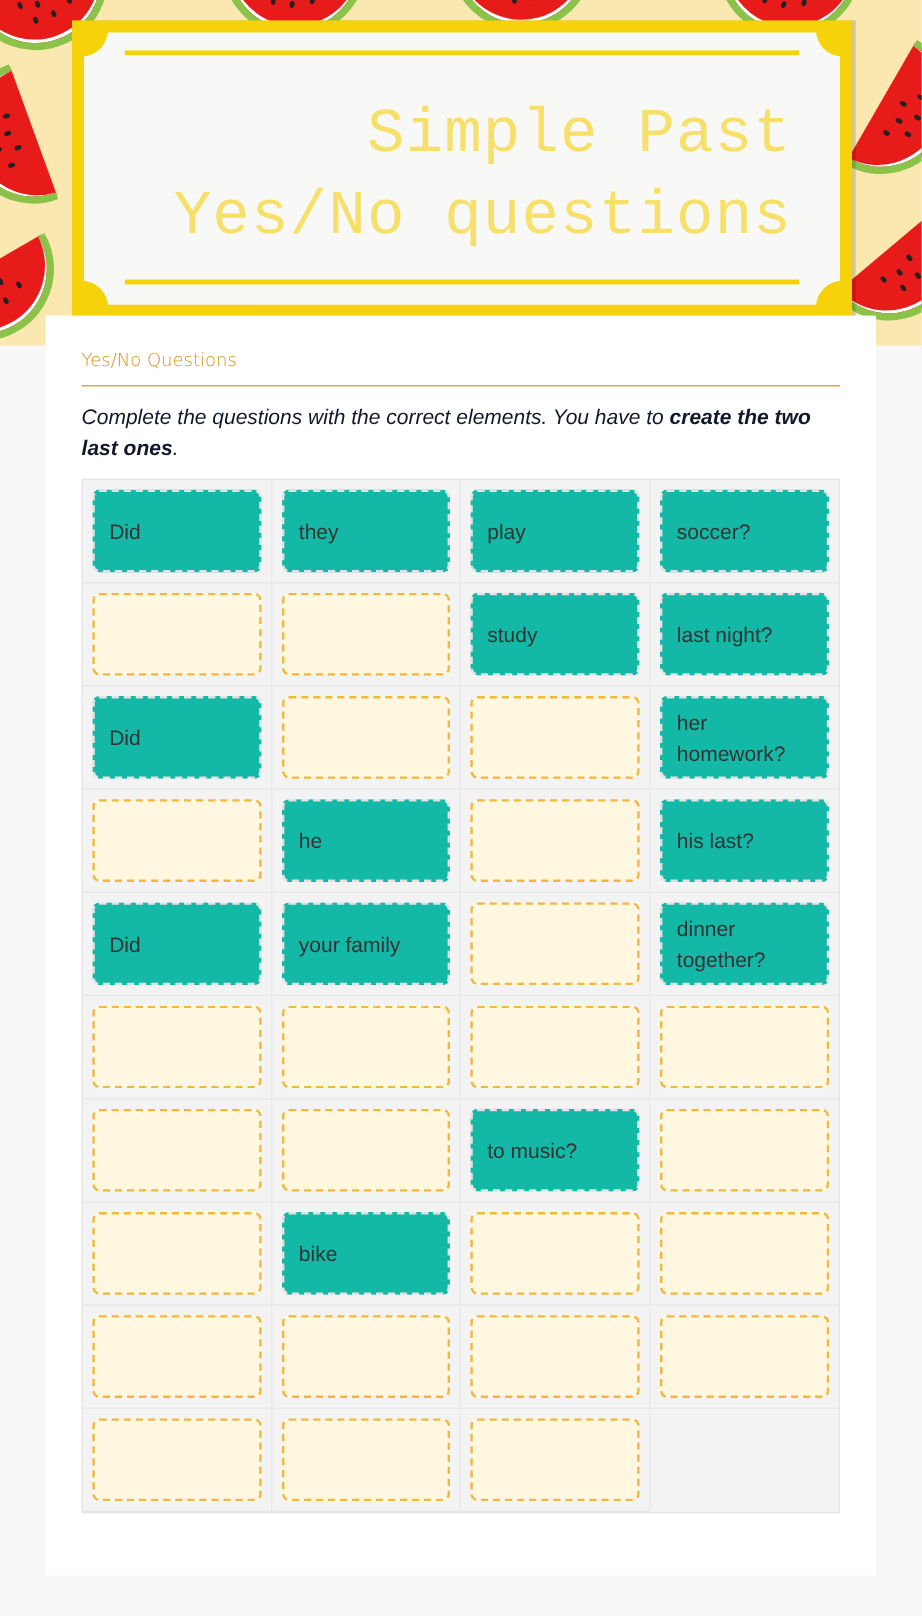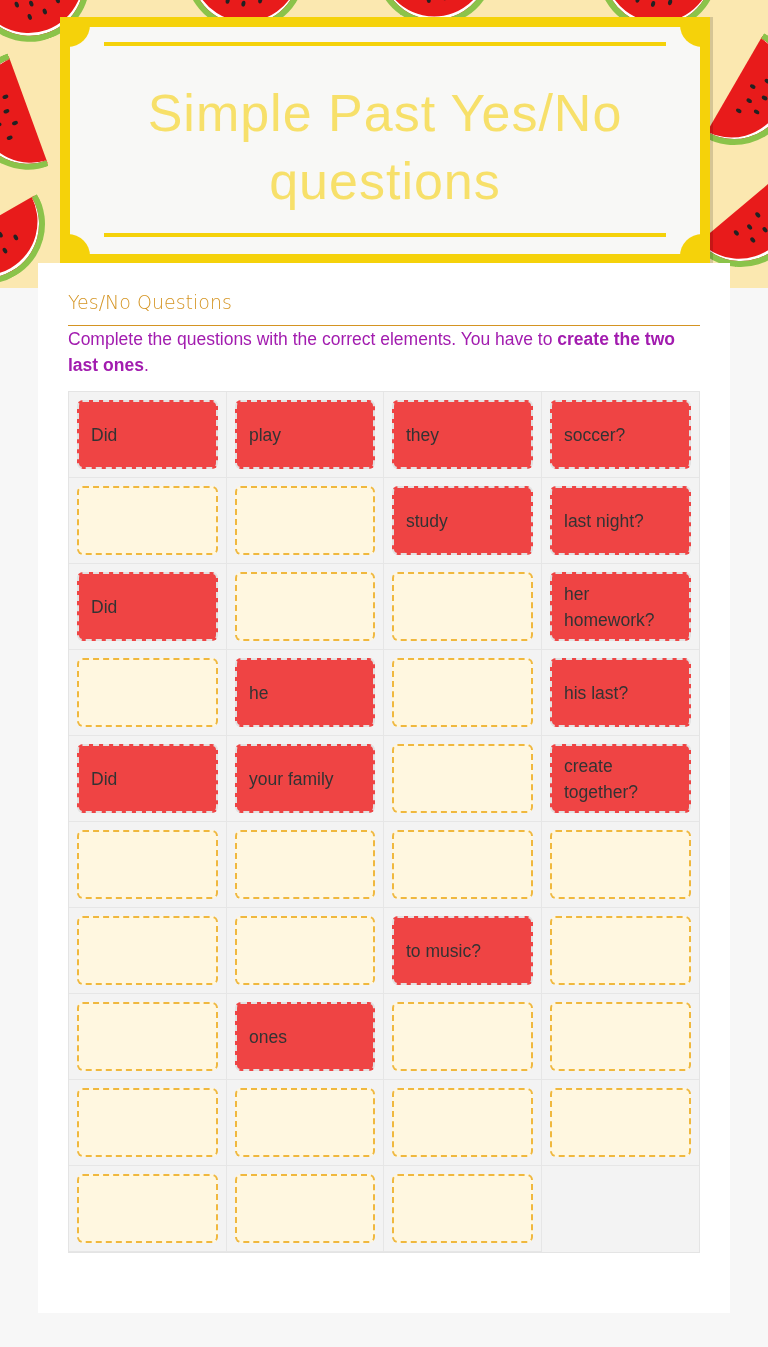--- a/index.html
+++ b/index.html
@@ -49,43 +49,45 @@
   .corner.tr { right: -2px; top: -2px; border-radius: 0 0 0 22px; }
   .corner.bl { left: -2px; bottom: -2px; border-radius: 0 22px 0 0; }
   .corner.br { right: -2px; bottom: -2px; border-radius: 22px 0 0 0; }
   .rule {
     position: absolute; left: 34px; right: 34px; height: 4px; background: #f5d20a;
   }
   .rule.top { top: 15px; }
   .rule.bottom { bottom: 17px; }
   .title-text {
     position: absolute; left: 40px; right: 40px; top: 52px;
-    text-align: center;
-    font-family: Liberation Sans, sans-serif;
+    text-align: right;
+    font-family: Liberation Mono, monospace;
     font-weight: 200;
     font-size: 52px; line-height: 68px;
     color: #f7e06a;
     letter-spacing: 1px;
   }
 
   .content {
     position: absolute; left: 38px; top: 263px; width: 692px; height: 1050px;
     background: #ffffff;
     padding: 28px 30px 0 30px;
   }
   .section-title {
     font-family: "DejaVu Sans", sans-serif;
-    font-size: 19px; font-weight: 300;
+    font-size: 15px; font-weight: 300;
     color: #d49422;
     padding-bottom: 12px;
     border-bottom: 1px solid #d49422;
   }
   .instructions {
+    margin-top: 12px;
     font-size: 17.5px; line-height: 26px;
-    color: #a21caf;
+    color: #0f172a;
+    font-style: italic;
   }
   .instructions b { font-weight: bold; }
 
   .grid {
     margin-top: 13px;
     width: 632px;
     border: 1px solid #e4e4e4;
     background: #f3f3f3;
     display: grid;
     grid-template-columns: 158px 157px 158px 157px;
@@ -100,21 +102,21 @@
   .card {
     width: 100%;
     min-height: 69px;
     border-radius: 6px;
     display: flex; align-items: center;
     padding: 6px 12px;
     font-size: 17.5px; line-height: 26px;
     color: #333;
   }
   .card.given {
-    background: #ef4444;
+    background: #14b8a6;
     border: 2px dashed #e2e2e2;
   }
   .card.given.center { justify-content: center; text-align: left; }
   .card.blank {
     background: #fff7e0;
     border: 2px dashed #f0b83e;
   }
 </style>
 </head>
 <body>
@@ -144,26 +146,26 @@
 
 <div class="content">
   <div class="section-title">Yes/No Questions</div>
   <p class="instructions"><span>Complete the questions with the correct elements. You have to </span><b>create the two last ones</b><span>.</span></p>
 
   <div class="grid" id="grid">
       <div class="cell">
         <div class="card given">Did</div>
       </div>
       <div class="cell">
+        <div class="card given">they</div>
+      </div>
+      <div class="cell">
         <div class="card given">play</div>
       </div>
       <div class="cell">
-        <div class="card given">they</div>
-      </div>
-      <div class="cell">
         <div class="card given">soccer?</div>
       </div>
       <div class="cell">
         <div class="card blank"></div>
       </div>
       <div class="cell">
         <div class="card blank"></div>
       </div>
       <div class="cell">
         <div class="card given">study</div>
@@ -198,21 +200,21 @@
       <div class="cell">
         <div class="card given">Did</div>
       </div>
       <div class="cell">
         <div class="card given">your family</div>
       </div>
       <div class="cell">
         <div class="card blank"></div>
       </div>
       <div class="cell">
-        <div class="card given center">create together?</div>
+        <div class="card given center">dinner together?</div>
       </div>
       <div class="cell">
         <div class="card blank"></div>
       </div>
       <div class="cell">
         <div class="card blank"></div>
       </div>
       <div class="cell">
         <div class="card blank"></div>
       </div>
@@ -228,21 +230,21 @@
       <div class="cell">
         <div class="card given">to music?</div>
       </div>
       <div class="cell">
         <div class="card blank"></div>
       </div>
       <div class="cell">
         <div class="card blank"></div>
       </div>
       <div class="cell">
-        <div class="card given">ones</div>
+        <div class="card given">bike</div>
       </div>
       <div class="cell">
         <div class="card blank"></div>
       </div>
       <div class="cell">
         <div class="card blank"></div>
       </div>
       <div class="cell">
         <div class="card blank"></div>
       </div>

